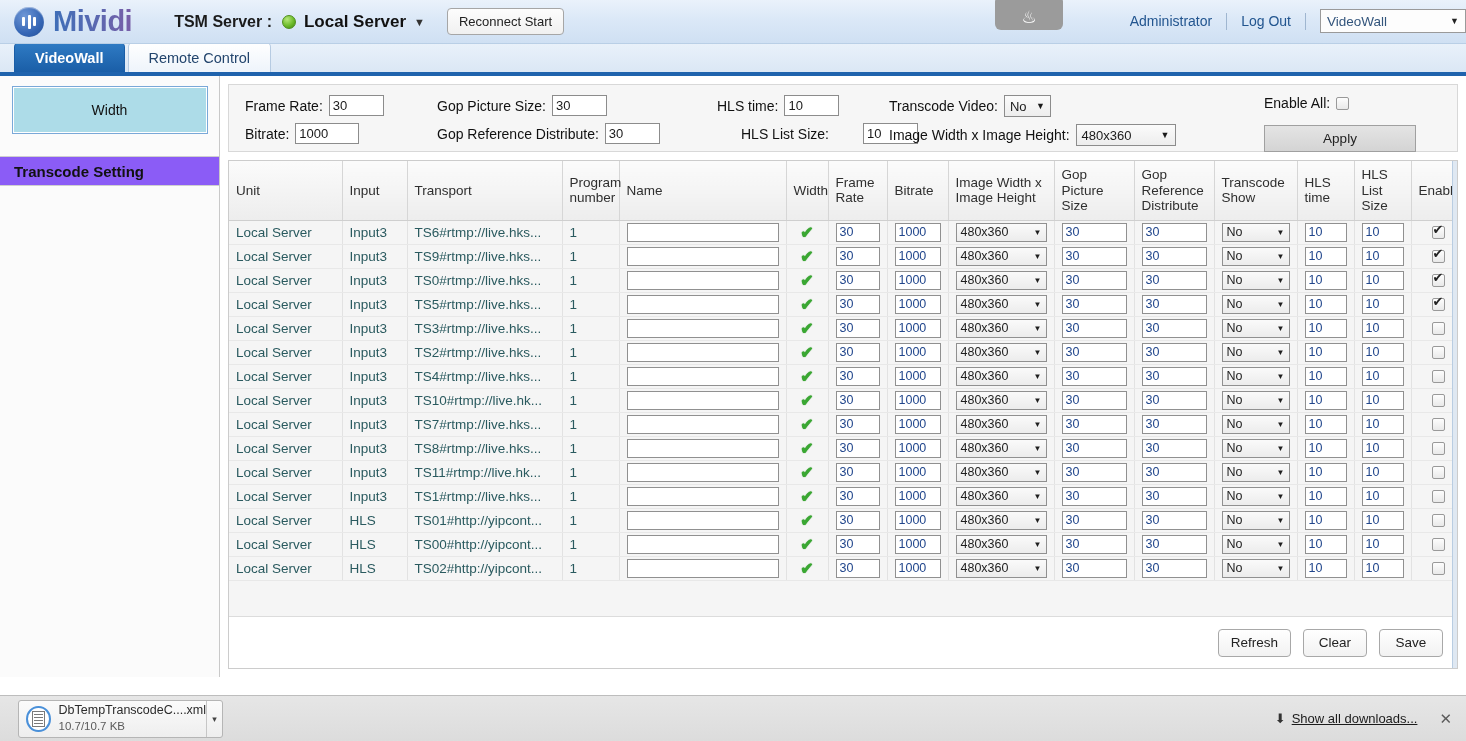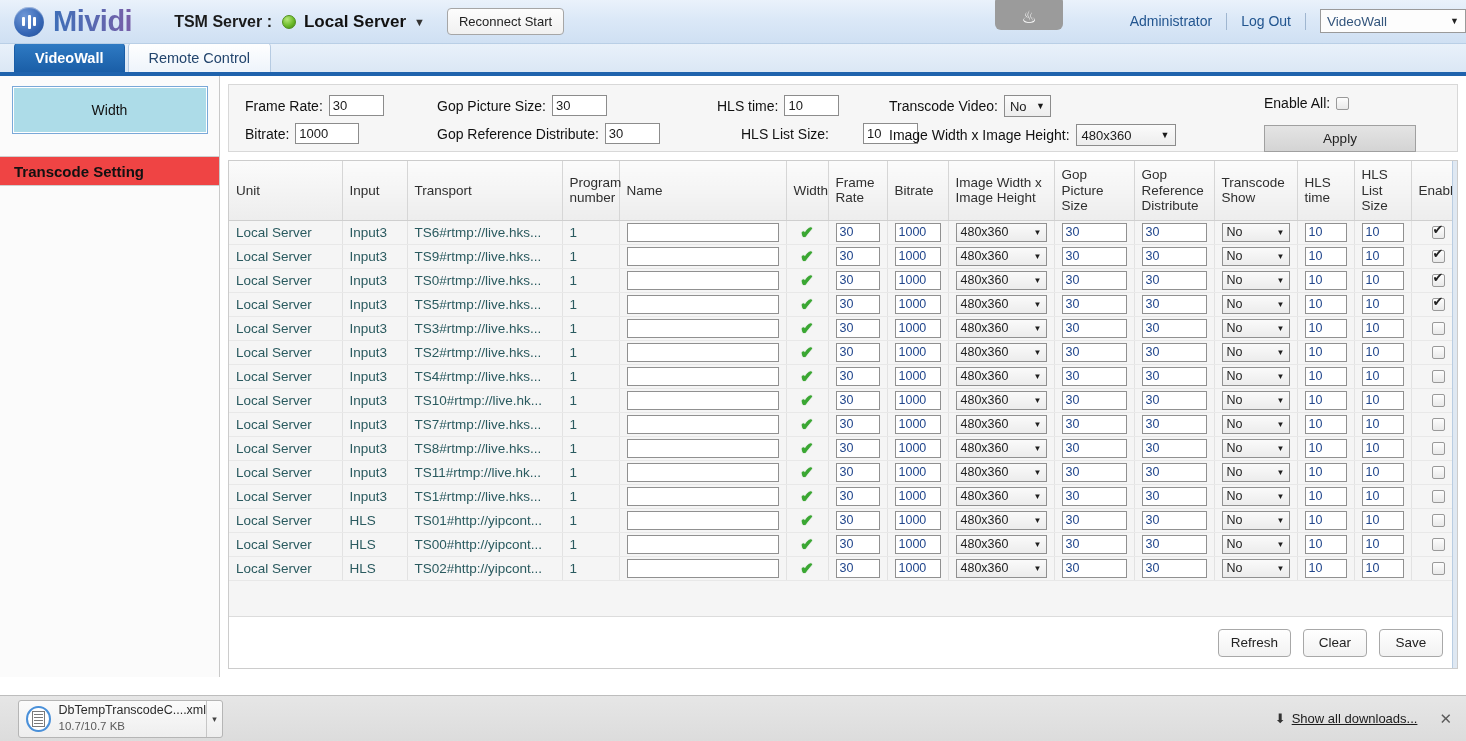--- a/index.html
+++ b/index.html
@@ -91,21 +91,21 @@
   .side-btn {
     width: 196px; height: 48px; margin: 0 auto 22px auto; display:flex;
     align-items:center; justify-content:center; font-size:14px; color:#111;
     background:#addce8; cursor:pointer;
   }
   .side-btn.primary { border:1px solid #7aa8d8; box-shadow: 0 0 0 1px #ffffff inset; }
   .side-btn.secondary { border:1px solid #7d7d7d; border-right-width:2px; border-bottom-width:2px; margin-bottom: 20px; }
   .side-head {
     height: 30px; display:flex; align-items:center; padding-left: 14px;
     font-size: 15px; font-weight: bold; color:#111;
-    background:#ef4444; border-top:1px solid #cfcfcf; border-bottom:1px solid #cfcfcf;
+    background:#8b5cf6; border-top:1px solid #cfcfcf; border-bottom:1px solid #cfcfcf;
   }
 
   .content { flex: 1; position: relative; background:#fff; }
 
   
   .settings {
     margin: 8px 8px 0 8px; height: 68px; background:#f6f6f6;
     border:1px solid #d8d8d8; position:relative;
   }
   .fld { position:absolute; display:flex; align-items:center; font-size:14px; color:#111; white-space:nowrap; }

